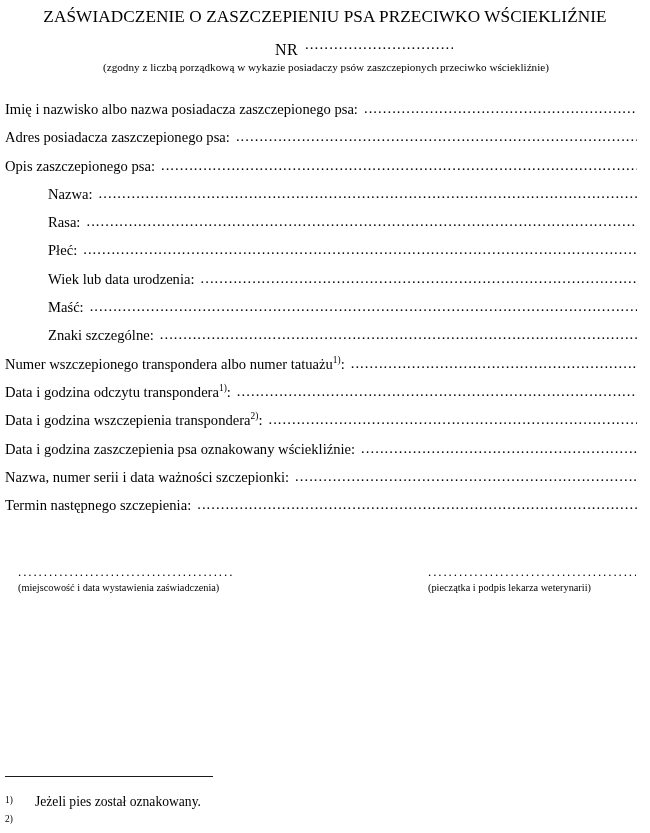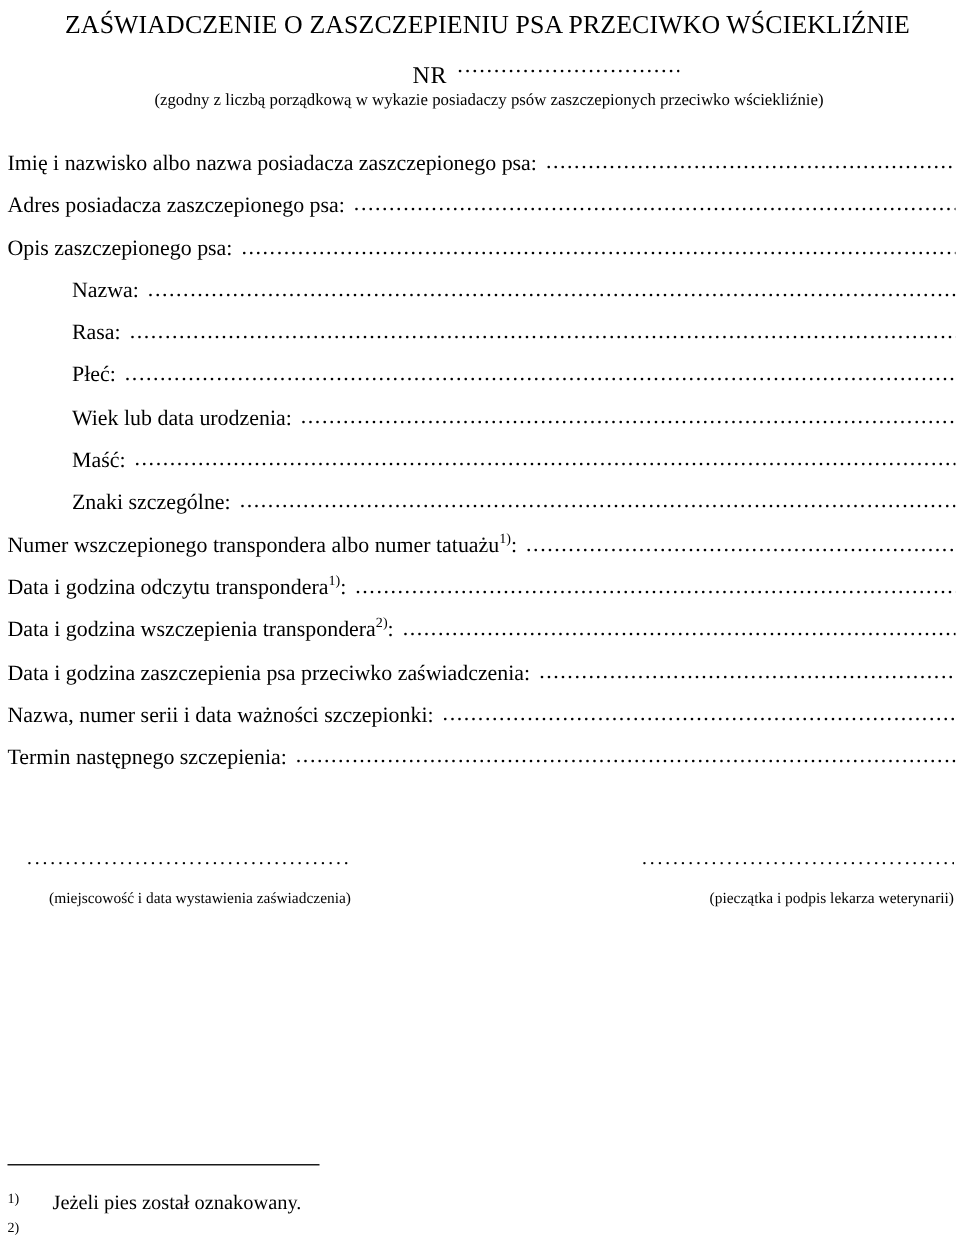--- a/index.html
+++ b/index.html
@@ -119,24 +119,24 @@
     font-size: 13px;
     letter-spacing: 1.9px;
     line-height: 12px;
     white-space: nowrap;
     overflow: hidden;
     display: block;
   }
   .sig-caption {
     font-size: 10.3px;
     line-height: 14px;
-    text-align: right;
+    text-align: left;
     white-space: nowrap;
     display: block;
-    margin-top: 15px;
+    margin-top: 3px;
   }
   .sig-left {
     left: 18px;
     width: 216px;
   }
   .sig-right {
     left: 428px;
     width: 208px;
   }
 
@@ -226,21 +226,21 @@
       </div>
       <div class="row">
         <span class="row-label">Data i godzina odczytu transpondera<sup class="fn">1)</sup>:</span>
         <span class="row-leader">................................................................................................................................................</span>
       </div>
       <div class="row">
         <span class="row-label">Data i godzina wszczepienia transpondera<sup class="fn">2)</sup>:</span>
         <span class="row-leader">................................................................................................................................................</span>
       </div>
       <div class="row">
-        <span class="row-label">Data i godzina zaszczepienia psa przeciwko zaświadczenia:</span>
+        <span class="row-label">Data i godzina zaszczepienia psa oznakowany wściekliźnie:</span>
         <span class="row-leader">................................................................................................................................................</span>
       </div>
       <div class="row">
         <span class="row-label">Nazwa, numer serii i data ważności szczepionki:</span>
         <span class="row-leader">................................................................................................................................................</span>
       </div>
       <div class="row">
         <span class="row-label">Termin następnego szczepienia:</span>
         <span class="row-leader">................................................................................................................................................</span>
       </div>

